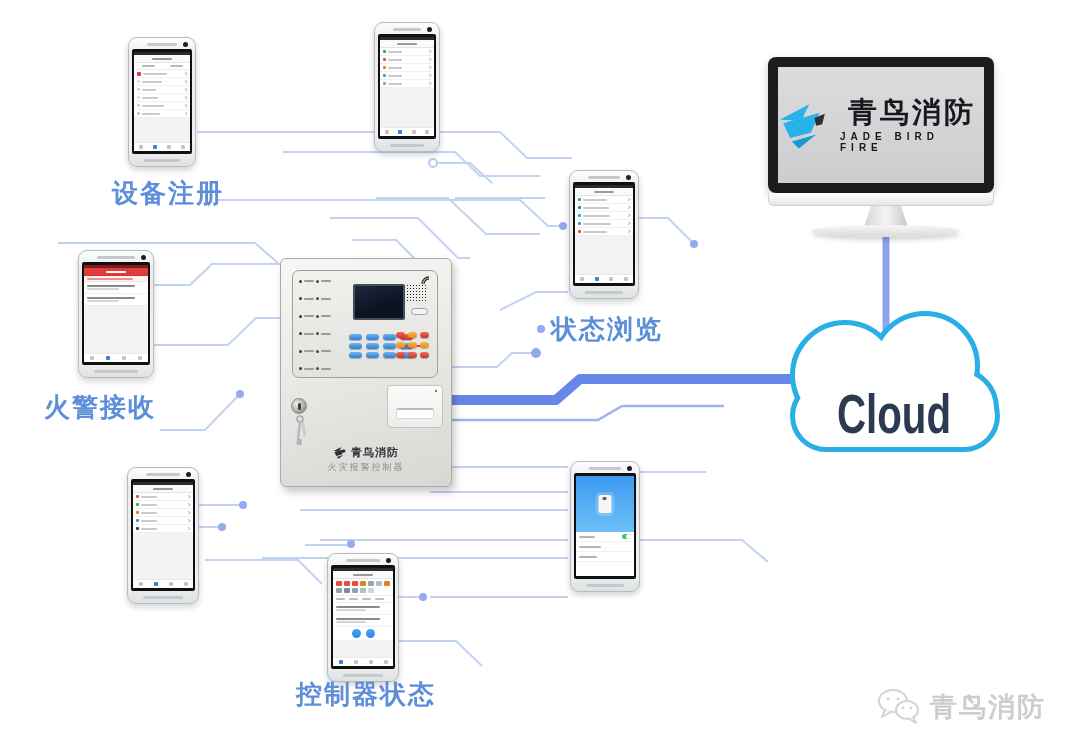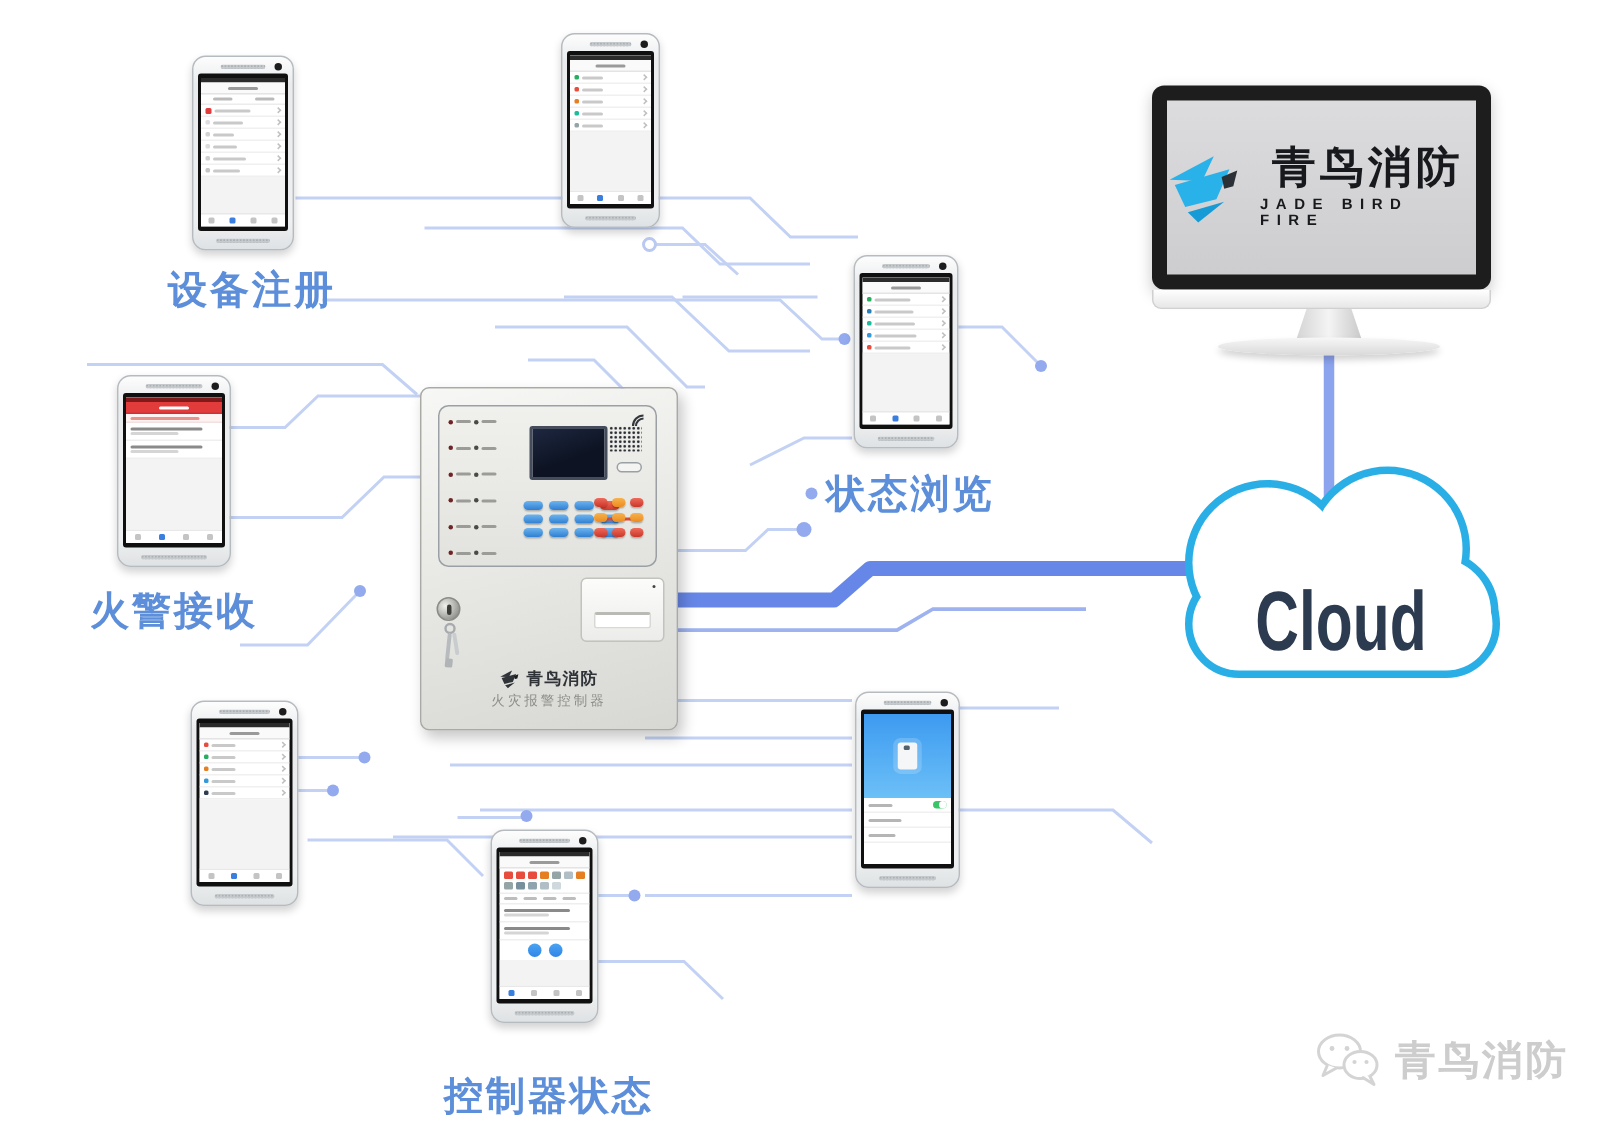--- a/index.html
+++ b/index.html
@@ -619,23 +619,23 @@
     <g fill="#ffffff" stroke="none">
       <circle cx="89" cy="75" r="50"></circle>
       <circle cx="169" cy="66" r="50"></circle>
       <circle cx="202" cy="108" r="36"></circle>
       <rect x="39" y="85" width="200" height="62" rx="31"></rect>
     </g>
     <text transform="translate(138,133) scale(0.72,1)" text-anchor="middle" font-family="Liberation Sans, sans-serif" font-size="56" font-weight="bold" fill="#2d3b50">Cloud</text>
   </svg>
 
   <div class="node-label" style="left:112px;top:176px">设备注册</div>
-  <div class="node-label" style="left:60px;top:390px">火警接收</div>
+  <div class="node-label" style="left:44px;top:390px">火警接收</div>
   <div class="node-label" style="left:551px;top:312px">状态浏览</div>
-  <div class="node-label" style="left:296px;top:713px">控制器状态</div>
+  <div class="node-label" style="left:296px;top:677px">控制器状态</div>
 
   <div class="watermark">
     <svg width="46" height="42" viewBox="0 0 46 42">
       <ellipse cx="17" cy="15" rx="14" ry="11" fill="#ffffff" stroke="#d4d4d4" stroke-width="2"></ellipse>
       <path d="M9,24 L6,31 L15,26" fill="#ffffff" stroke="#d4d4d4" stroke-width="2" stroke-linejoin="round"></path>
       <circle cx="12" cy="13" r="1.6" fill="#d4d4d4"></circle>
       <circle cx="22" cy="13" r="1.6" fill="#d4d4d4"></circle>
       <ellipse cx="31" cy="24" rx="11" ry="9" fill="#ffffff" stroke="#d4d4d4" stroke-width="2"></ellipse>
       <path d="M37,31 L40,37 L32,32" fill="#ffffff" stroke="#d4d4d4" stroke-width="2" stroke-linejoin="round"></path>
       <circle cx="27" cy="22" r="1.4" fill="#d4d4d4"></circle>

